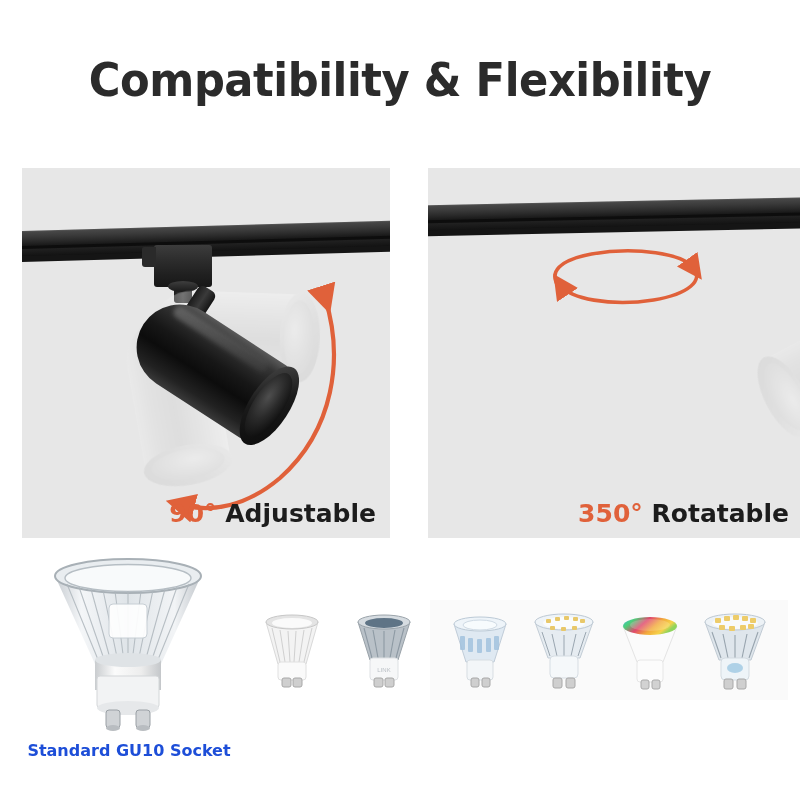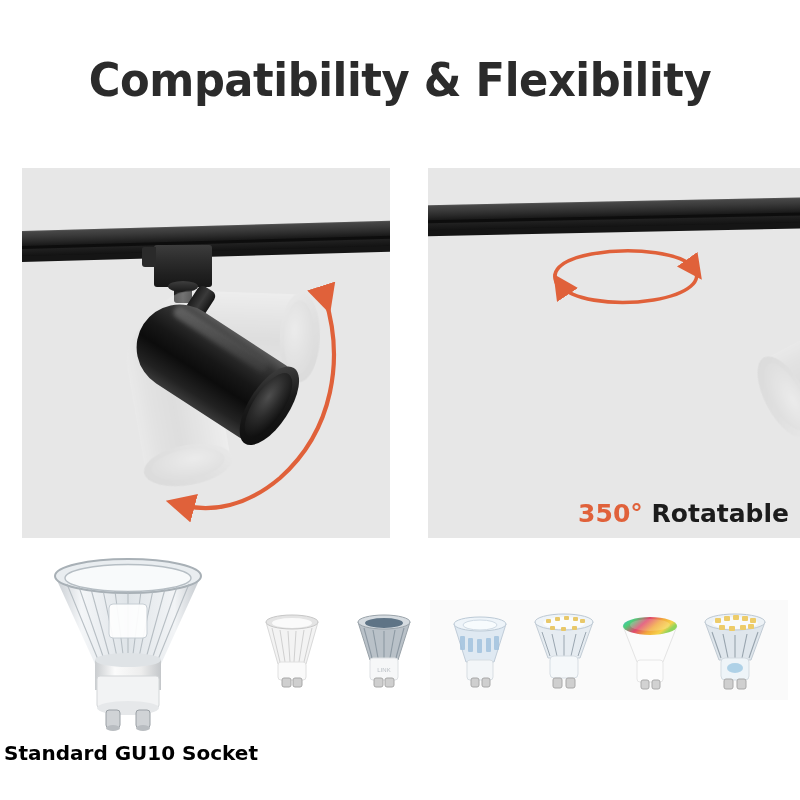--- a/index.html
+++ b/index.html
@@ -128,23 +128,23 @@
 
   
   .bulb-band{
     position:absolute;left:430px;top:600px;width:358px;height:100px;
     background:#fafafa;
   }
   .bulb{position:absolute;}
 
   .caption{
     position:absolute;left:0;top:740px;width:258px;
-    text-align:right;
-    font-size:20px;font-weight:bold;line-height:1.35;
-    color:#000000;
+    text-align:center;
+    font-size:16px;font-weight:bold;line-height:1.35;
+    color:#1d4ed8;
     font-family:"DejaVu Sans", sans-serif;
   }
 </style>
 </head>
 <body>
 
 <div id="stage">
 
   <div class="title">Compatibility &amp; Flexibility</div>
 
@@ -185,20 +185,24 @@
         <marker id="headA" markerWidth="7" markerHeight="7" refX="3" refY="3.5" orient="auto">
           <path d="M0,0 L7,3.5 L0,7 z" fill="#e0613a"></path>
         </marker>
         <marker id="headB" markerWidth="7" markerHeight="7" refX="3" refY="3.5" orient="auto">
           <path d="M0,0 L7,3.5 L0,7 z" fill="#e0613a"></path>
         </marker>
       </defs>
       <path d="M303,130 C322,190 312,262 258,310 C225,338 190,345 160,337" fill="none" stroke="#e0613a" stroke-width="4.2" stroke-linecap="round" marker-start="url(#headA)" marker-end="url(#headB)"></path>
     </svg>
 
+    <div class="panel-label">
+      <span class="deg">90°</span>
+      <span>Adjustable</span>
+    </div>
   </div>
 
   <div class="panel" id="panel-right">
 
     <div class="rail" id="rail-right">
       <div class="groove"></div>
       <div class="underlip"></div>
     </div>
 
     <div class="lamp ghost" id="ghost-left-right">

